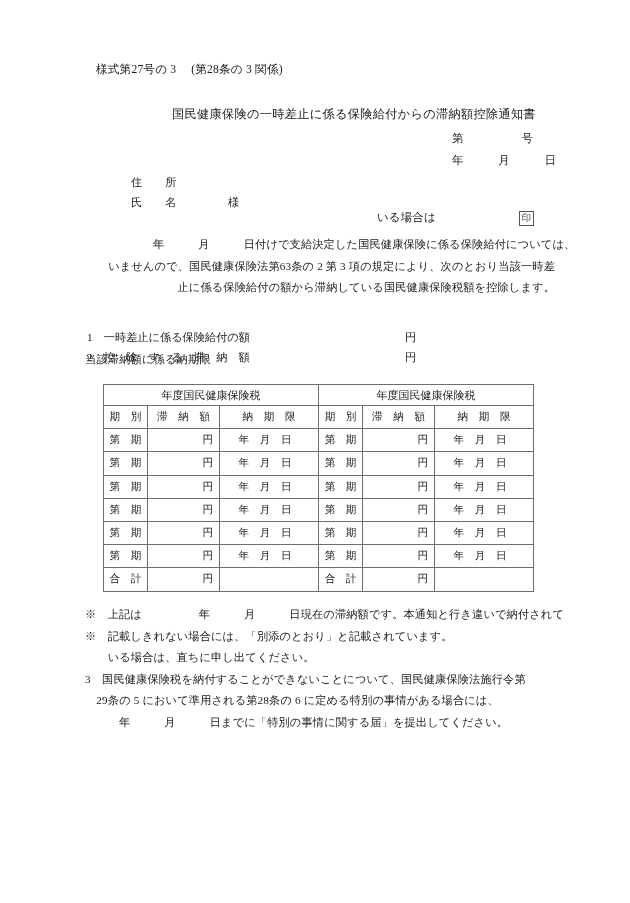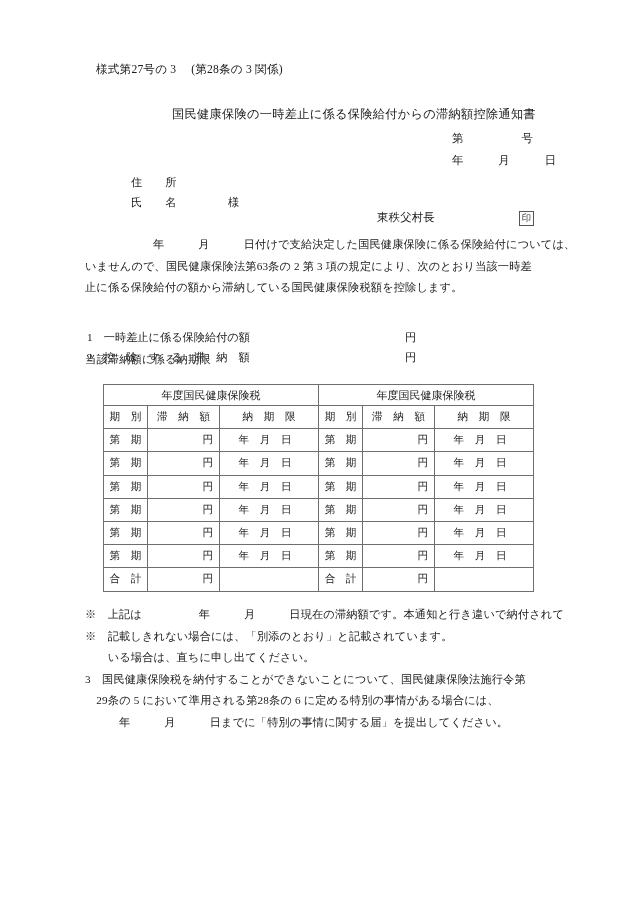--- a/index.html
+++ b/index.html
@@ -86,20 +86,21 @@
     color: #333;
     font-family: "Liberation Serif", serif;
   }
 
   
   #body-block {
     position: absolute;
     left: 85px;
     top: 234px;
     width: 470px;
+    text-align: right;
   }
   #body-block .bline {
     display: block;
     white-space: pre;
     font-size: 11.2px;
     line-height: 21.5px;
     letter-spacing: 0.15px;
   }
 
   
@@ -204,21 +205,21 @@
   <div class="t" id="number-line">第　　　　　号</div>
 
   <div class="t" id="date-line-top">年　　　月　　　日</div>
 
   <div class="t" id="addr-label">住　　所</div>
 
   <div class="t" id="name-label">氏　　名</div>
 
   <div class="t" id="name-honorific">様</div>
 
-  <div class="t" id="issuer-line">東秩父村長</div>
+  <div class="t" id="issuer-line">いる場合は</div>
 
   <div id="seal-box">印</div>
 
   <div id="body-block">
     <span class="bline">　　　　　　年　　　月　　　日付けで支給決定した国民健康保険に係る保険給付については、</span>
     <span class="bline">いませんので、国民健康保険法第63条の 2 第 3 項の規定により、次のとおり当該一時差</span>
     <span class="bline">止に係る保険給付の額から滞納している国民健康保険税額を控除します。</span>
   </div>
 
   <div class="amount-row" id="item1-row">

